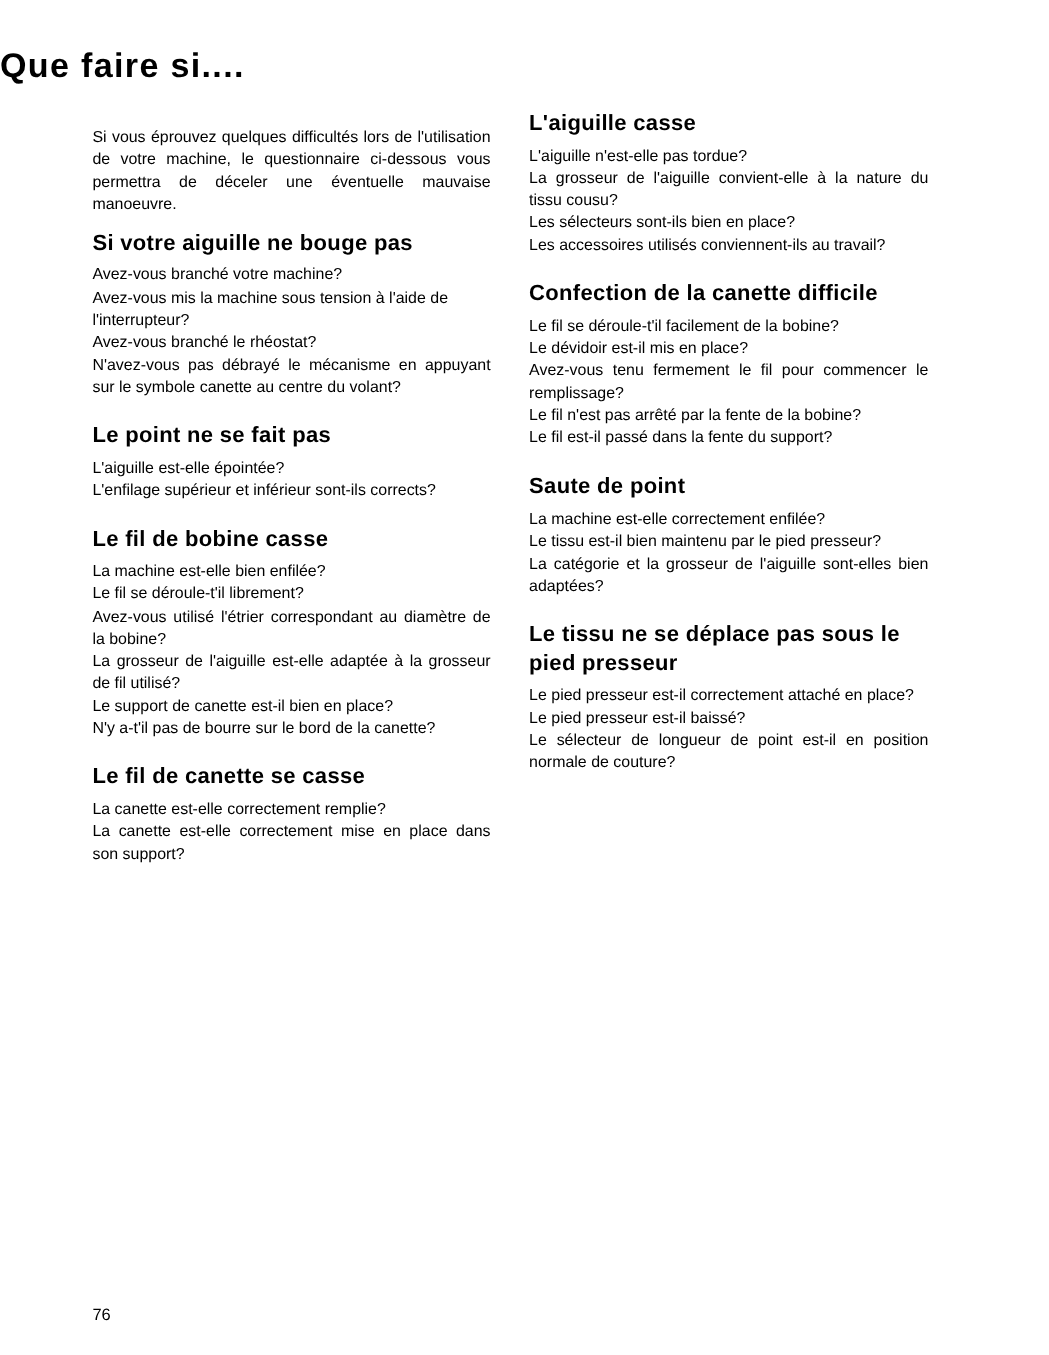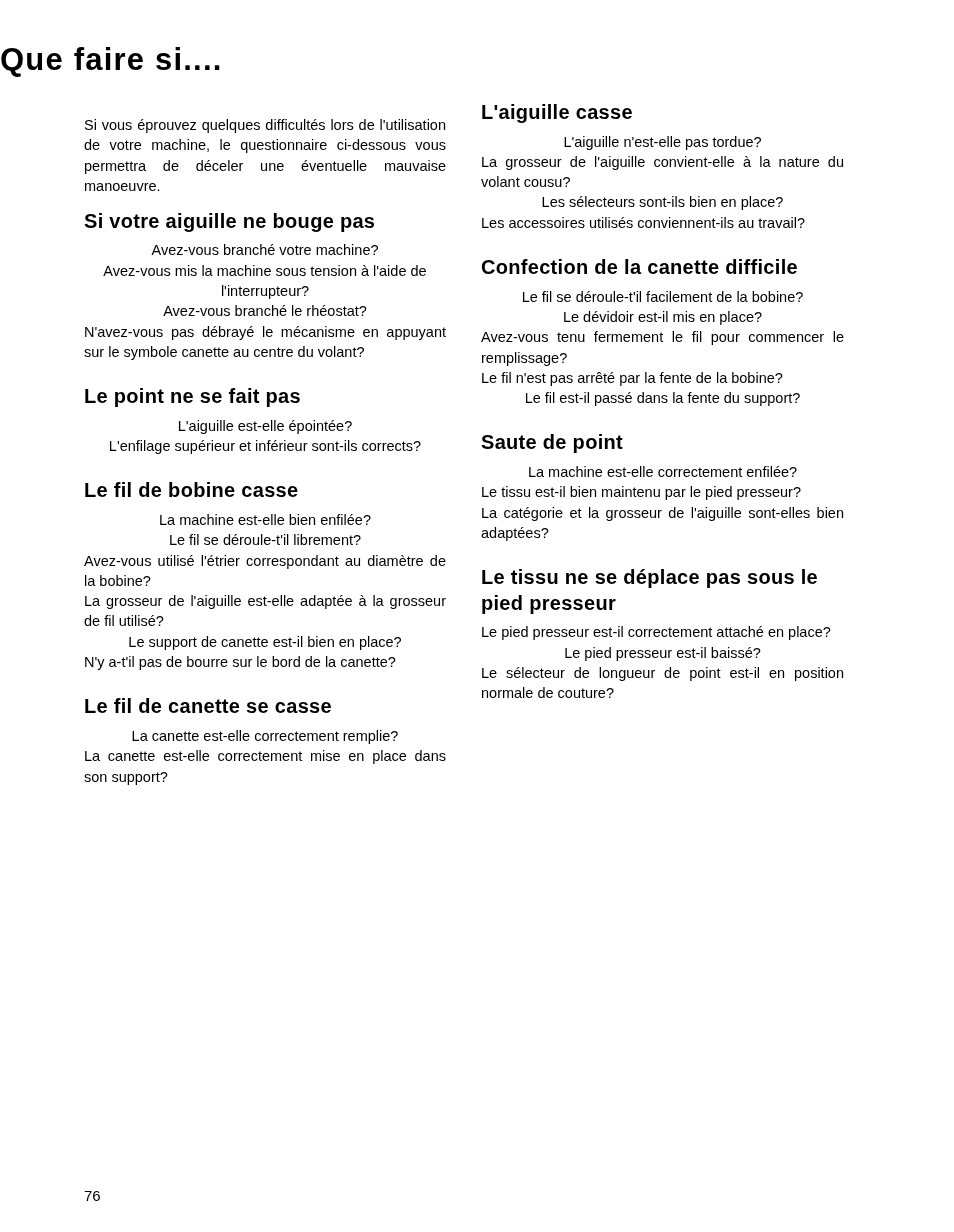--- a/index.html
+++ b/index.html
@@ -58,21 +58,21 @@
     letter-spacing: 0.3px;
     line-height: 1.28;
   }
   .q {
     font-size: 14.5px;
     line-height: 1.40;
     margin: 0;
     text-align: justify;
     text-justify: inter-word;
   }
-  .q.nojust { text-align: center; }
+  .q.nojust { text-align: left; }
 
   .page-number {
     position: absolute;
     left: 84px;
     bottom: 28px;
     font-size: 15px;
   }
 </style>
 </head>
 <body>
@@ -114,21 +114,21 @@
         <h2>Le fil de canette se casse</h2>
         <p class="q nojust">La canette est-elle correctement remplie?</p>
         <p class="q">La canette est-elle correctement mise en place dans son support?</p>
       </div>
     </div>
 
     <div class="col right">
       <div class="section">
         <h2>L'aiguille casse</h2>
         <p class="q nojust">L'aiguille n'est-elle pas tordue?</p>
-        <p class="q">La grosseur de l'aiguille convient-elle à la nature du volant cousu?</p>
+        <p class="q">La grosseur de l'aiguille convient-elle à la nature du tissu cousu?</p>
         <p class="q nojust">Les sélecteurs sont-ils bien en place?</p>
         <p class="q">Les accessoires utilisés conviennent-ils au travail?</p>
       </div>
 
       <div class="section">
         <h2>Confection de la canette difficile</h2>
         <p class="q nojust">Le fil se déroule-t'il facilement de la bobine?</p>
         <p class="q nojust">Le dévidoir est-il mis en place?</p>
         <p class="q">Avez-vous tenu fermement le fil pour commencer le remplissage?</p>
         <p class="q">Le fil n'est pas arrêté par la fente de la bobine?</p>

